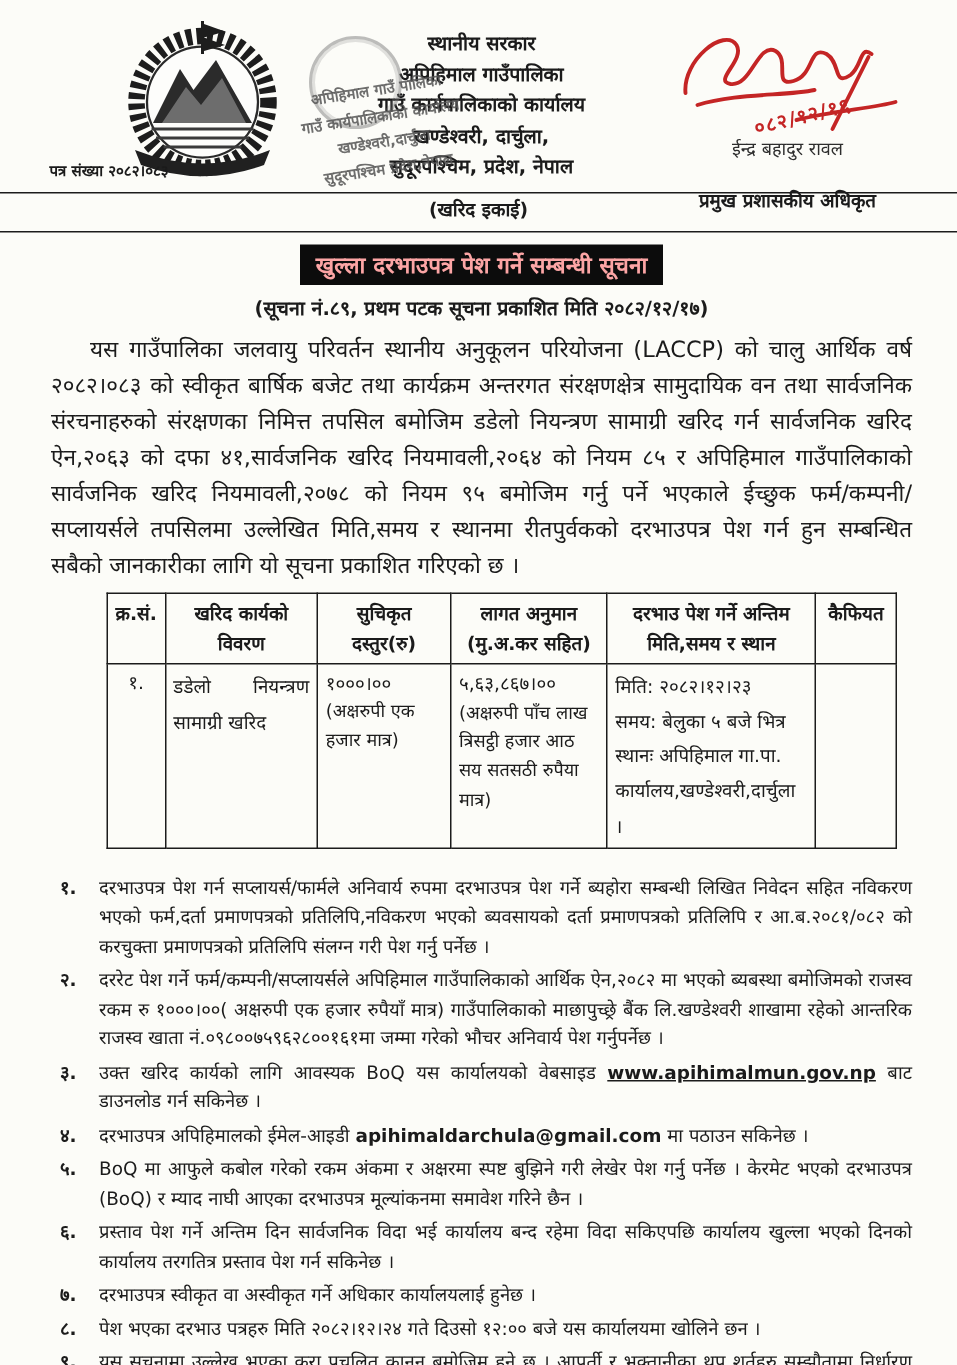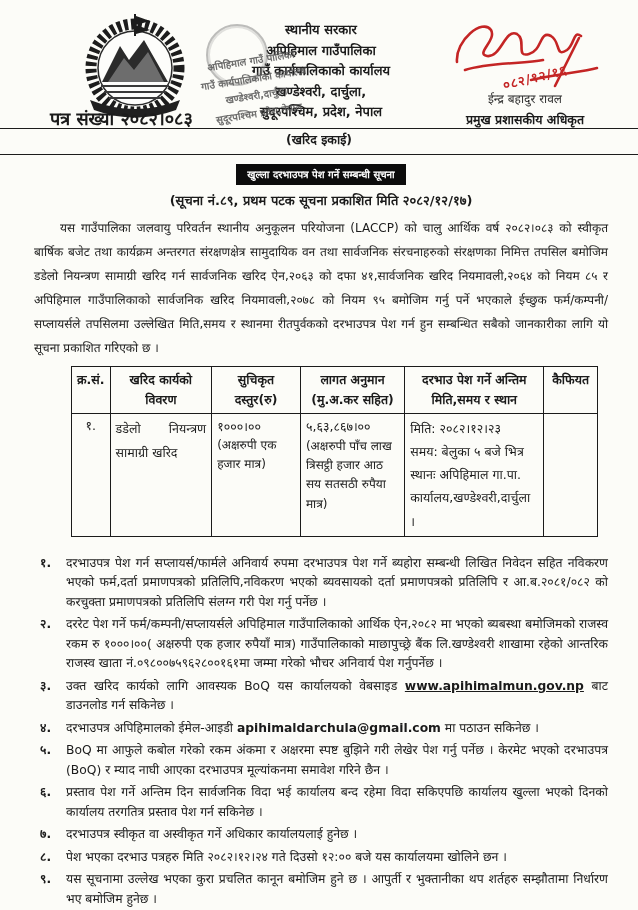--- a/index.html
+++ b/index.html
@@ -3,21 +3,21 @@
 <meta charset="utf-8">
 <style>
   html,body{margin:0;padding:0;background:#e8e8e4;}
   .page{
     position:relative;width:638px;height:910px;margin:0 auto;
     background:#fcfcf8;color:#1b1b1b;overflow:hidden;
     font-family:"DejaVu Sans","Liberation Sans",sans-serif;
   }
   
   .emblem{position:absolute;left:68px;top:12px;width:138px;height:108px;}
-  .letter-no{position:absolute;left:50px;top:106px;font-size:18px;font-weight:bold;}
+  .letter-no{position:absolute;left:33px;top:106px;font-size:10px;font-weight:bold;}
   .office-block{
     position:absolute;left:196px;top:20px;width:250px;text-align:center;
     font-weight:bold;font-size:13px;line-height:1.58;
   }
   .stamp-circle{
     position:absolute;left:206px;top:24px;width:58px;height:58px;border-radius:50%;
     border:2px solid rgba(110,110,110,.45);
     box-shadow:inset 0 0 0 2px rgba(140,140,140,.25);
   }
   .stamp-overlay{
@@ -25,37 +25,37 @@
     transform:rotate(-9deg);color:rgba(85,85,85,.85);
     font-size:10px;font-weight:bold;line-height:1.75;pointer-events:none;
   }
   .sig-block{position:absolute;left:430px;top:10px;width:190px;text-align:center;}
   .sig-svg{display:block;margin:0 auto;}
   .sig-date{
     position:absolute;left:72px;top:58px;transform:rotate(-14deg);
     color:#c42525;font-size:13px;font-weight:bold;letter-spacing:1px;
   }
   .sig-name{margin-top:-6px;font-size:12px;color:#2d2d2d;}
-  .sig-title{font-size:12.5px;font-weight:bold;margin-top:4px;}
+  .sig-title{font-size:12.5px;font-weight:bold;margin-top:18px;}
   
   .rule{position:absolute;left:0;right:0;border-top:1.6px solid #1c1c1c;}
   .r1{top:128px;}
   .r2{top:154px;}
   .unit-line{position:absolute;top:131px;left:0;right:0;text-align:center;
     font-size:12.5px;font-weight:bold;}
   
   .content{position:absolute;top:156px;left:0;right:0;padding:0 30px 0 34px;}
   .title-wrap{text-align:center;margin-top:7px;}
   .title-black{
-    display:inline-block;background:#0c0c0c;color:#ffffff;
-    font-weight:bold;font-size:10px;padding:3px 11px 4px;
+    display:inline-block;background:#0c0c0c;color:#fca5a5;
+    font-weight:bold;font-size:15px;padding:3px 11px 4px;
   }
   .subtitle{text-align:center;font-weight:bold;font-size:13px;margin-top:6px;}
   .body-para{
-    margin-top:7px;font-size:12px;line-height:24px;
+    margin-top:7px;font-size:15px;line-height:24px;
     text-align:justify;text-indent:26px;font-weight:500;
   }
   
   table.spec{border-collapse:collapse;margin:6px 0 17px 37px;width:527px;
     font-size:12.5px;}
   table.spec th,table.spec td{
     border:1.6px solid #1b1b1b;padding:3px 5px;vertical-align:top;
   }
   table.spec th{font-weight:bold;text-align:center;line-height:1.6;}
   td.c-sn{width:26px;text-align:center;}

